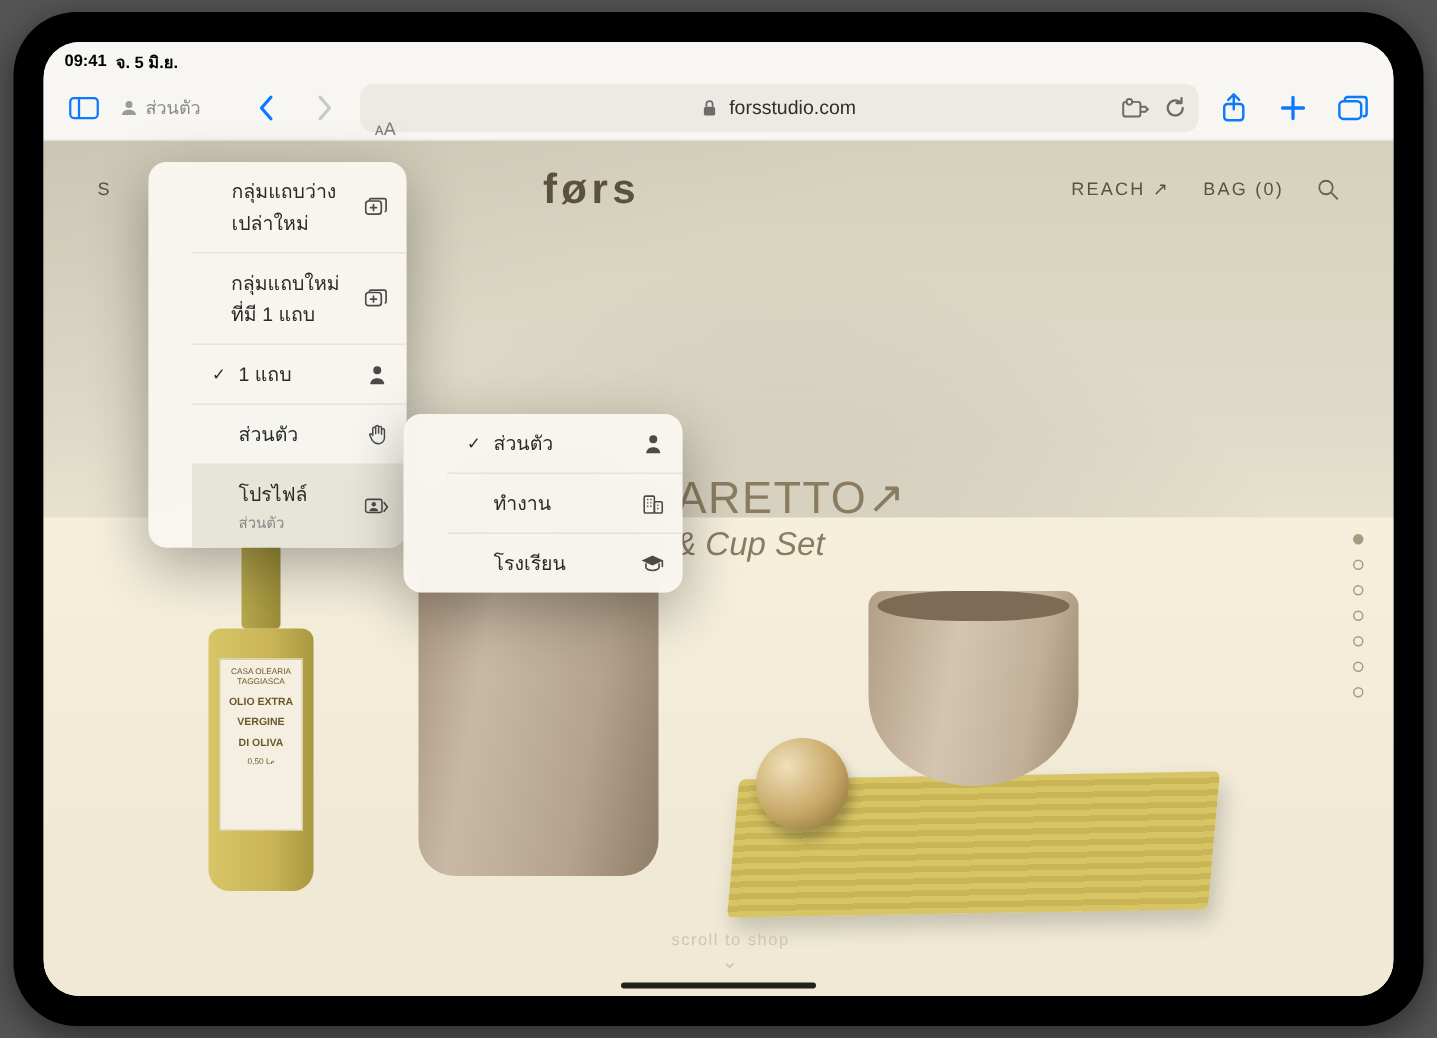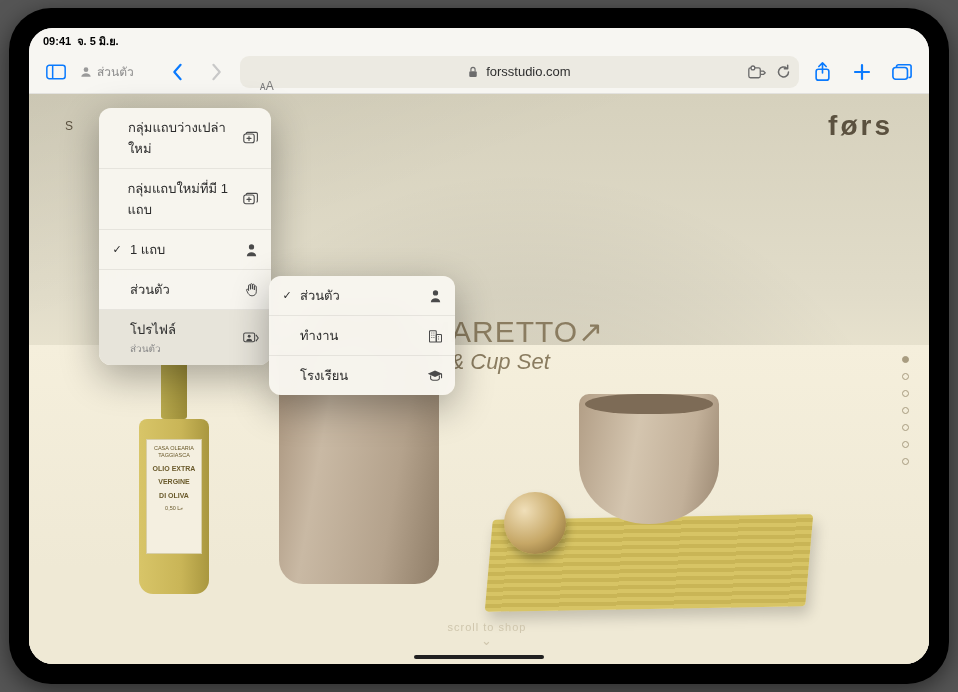--- a/index.html
+++ b/index.html
@@ -12,21 +12,21 @@
   .status-right { display:flex; gap:4px; align-items:center;margin-top:48px; }
   .wifi { width:14px; height:10px; }
   .batt-icon { width:20px; height:10px; border:1px solid #000; border-radius:2px; position:relative; }
   .batt-icon::after { content:""; position:absolute; right:-3px; top:2px; width:2px; height:4px; background:#000; border-radius:0 1px 1px 0;}
   .batt-fill { position:absolute; left:1px; top:1px; bottom:1px; right:1px; background:#000; border-radius:1px; }
   
   .toolbar { height:44px; background:#f7f6f2; border-bottom:1px solid rgba(0,0,0,0.08); display:flex; align-items:center; padding:0 10px; gap:6px; position:relative; z-index:30; }
   .tb-btn { width:34px; height:34px; display:flex; align-items:center; justify-content:center; border-radius:7px; color:#0a7afe; }
   .tb-btn.disabled { color:#bdbdbd; }
   .url-pill { flex:1; height:32px; background:#eceae2; border-radius:9px; display:flex; align-items:center; justify-content:center; gap:8px; position:relative; color:#4a4a4a; font-size:13px; }
-  .url-left-aa { position:absolute; left:20px; font-size:12px; color:#7c7c7c;margin-top:28px; }
+  .url-left-aa { position:absolute; left:10px; font-size:12px; color:#7c7c7c;margin-top:28px; }
   .url-tools { position:absolute; right:8px; display:flex; gap:10px; align-items:center; color:#6a6a6a; }
   .lock-svg { width:10px; height:12px; }
   .profile-pill { display:flex; align-items:center; gap:4px; color:#8a8a8a; font-size:12px; }
   
   .page { position:absolute; top:66px; left:0; right:0; bottom:0; overflow:hidden; }
   .hero {
     position:absolute; inset:0;
     background:
       radial-gradient(ellipse at 55% 90%, rgba(0,0,0,0.18), transparent 60%),
       linear-gradient(180deg,#d6d1bd 0%, #e1dcc9 35%, #eee8d3 55%);
@@ -53,21 +53,21 @@
   .site-nav-right { display:flex; gap:22px; align-items:center; }
   .sn-link { font-size:12px; letter-spacing:1.5px; }
   .hero-title { position:absolute; left:44%; top:220px; color:#8a7c60; z-index:2; }
   .hero-title .h1 { font-size:30px; letter-spacing:1px; }
   .hero-title .h2 { font-size:22px; font-style:italic; font-weight:400; }
   .scroll-cue { position:absolute; bottom:16px; left:16px; right:0; text-align:center; color:#cfc6ad; font-size:11px; z-index:3; letter-spacing:1px;}
   .dots { position:absolute; right:20px; top:46%; display:flex; flex-direction:column; gap:10px; z-index:3;}
   .dot { width:7px; height:7px; border-radius:50%; border:1px solid #a89c80; }
   .dot.filled { background:#a89c80; }
   
-  .menu { position:absolute; background:rgba(248,246,240,0.97); backdrop-filter:blur(14px); border-radius:12px; box-shadow:0 12px 38px rgba(0,0,0,0.32); overflow:hidden; z-index:50; min-width:170px; }
+  .menu { position:absolute; background:rgba(248,246,240,0.97); backdrop-filter:blur(14px); border-radius:12px; box-shadow:0 12px 38px rgba(0,0,0,0.32); overflow:hidden; z-index:50; min-width:170px;padding-left:29px; }
   .menu-row { display:flex; align-items:center; justify-content:space-between; gap:14px; padding:9px 12px; font-size:13px; color:#2b2b2b; border-bottom:1px solid rgba(0,0,0,0.07); }
   .menu-row:last-child { border-bottom:none; }
   .menu-row.hover { background:#e7e4da; }
   .menu-row .lead { display:flex; align-items:center; gap:7px; }
   .menu-row .sub { display:block; font-size:10px; color:#8a8a8a; margin-top:1px;}
   .menu-row .tick { width:12px; display:inline-block; text-align:center; font-size:11px;}
   .mi-icon { width:16px; height:16px; color:#4a4a4a; display:flex; align-items:center; justify-content:center; }
   .menu1 { top:80px; left:70px; width:172px; }
   .menu2 { top:248px; left:240px; width:186px; }
   .home-ind { position:absolute; bottom:5px; left:50%; transform:translateX(-50%); width:130px; height:4px; background:#202020; border-radius:3px; z-index:60;}
@@ -188,20 +188,30 @@
             <span class="big">OLIO EXTRA</span>
             <span class="big">VERGINE</span>
             <span class="big">DI OLIVA</span>
             <span style="display:block;margin-top:5px">0,50 Lℯ</span>
           </div>
         </div>
 
         <div class="site-nav">
           <span class="sn-link">S</span>
           <span class="brand">førs</span>
+          <div class="site-nav-right">
+            <span class="sn-link">REACH ↗</span>
+            <span class="sn-link">BAG (0)</span>
+            <span>
+              <svg width="15" height="15" viewBox="0 0 20 20">
+                  <circle cx="8" cy="8" r="6" fill="none" stroke="#6c6148" stroke-width="1.6"></circle>
+                  <line x1="13" y1="13" x2="18" y2="18" stroke="#6c6148" stroke-width="1.6" stroke-linecap="round"></line>
+                </svg>
+            </span>
+          </div>
         </div>
 
         <div class="hero-title">
           <div class="h1">MARETTO↗</div>
           <div class="h2">fe &amp; Cup Set</div>
         </div>
 
         <div class="dots">
           <div class="dot filled"></div>
           <div class="dot"></div>

